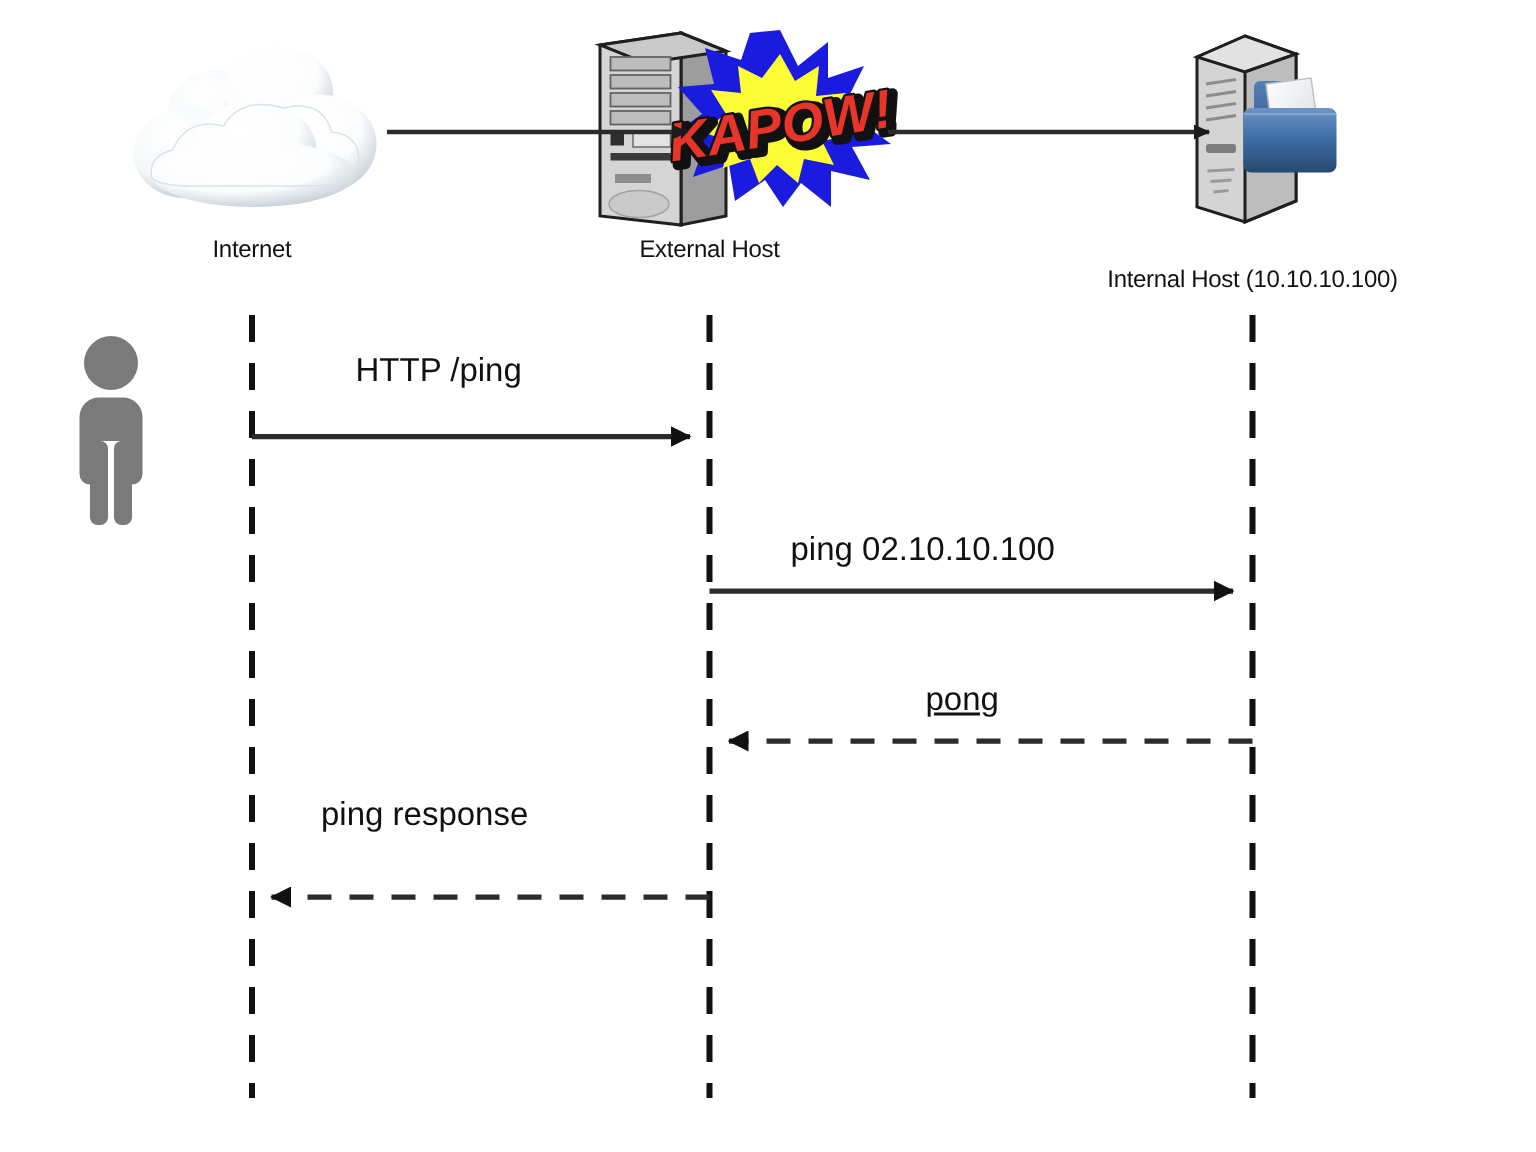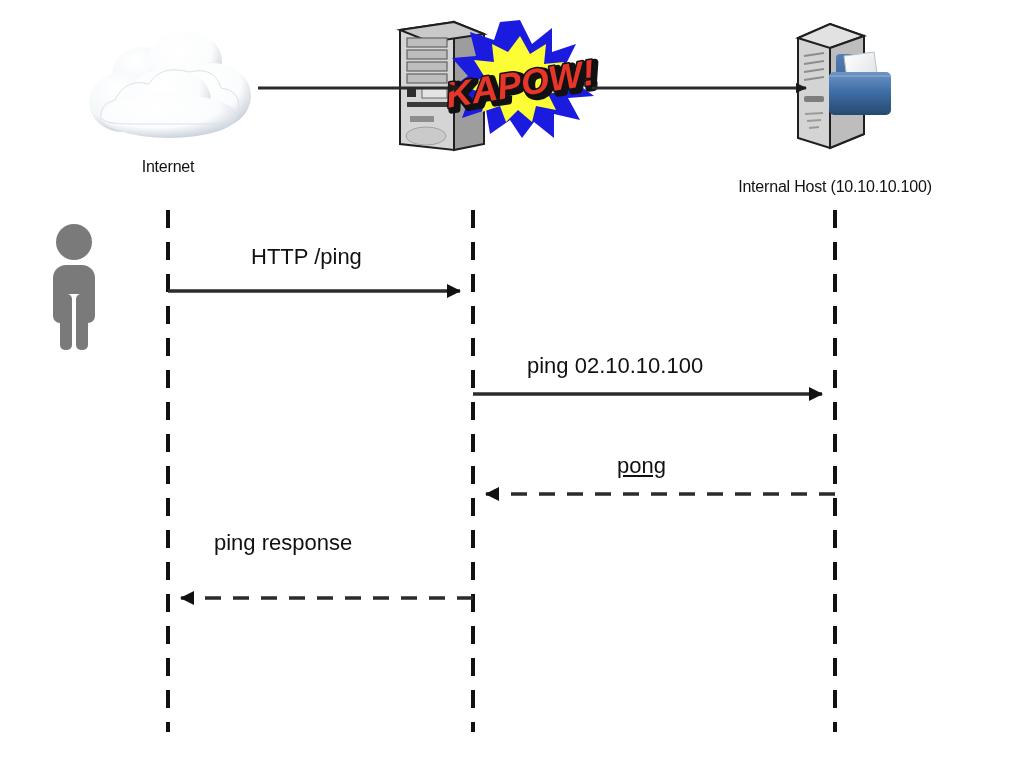--- a/index.html
+++ b/index.html
@@ -158,20 +158,21 @@
     </g>
     <g>
       <line x1="835" y1="494" x2="486" y2="494" stroke="#2b2b2b" stroke-width="3.5" stroke-dasharray="16 12" marker-end="url(#arrowBig)"></line>
     </g>
     <g>
       <line x1="473" y1="598" x2="181" y2="598" stroke="#2b2b2b" stroke-width="3.5" stroke-dasharray="16 12" marker-end="url(#arrowBig)"></line>
     </g>
   </svg>
 
   <div class="node-label" style="left:68px;top:158px;width:200px;">Internet</div>
+  <div class="node-label" style="left:373px;top:158px;width:200px;">External Host</div>
   <div class="node-label" style="left:655px;top:158px;width:360px;margin-top:20px;">Internal Host (10.10.10.100)</div>
 
-  <div class="msg-label" style="left:237px;top:244px;margin-left:14px;">HTTP /ping</div>
+  <div class="msg-label" style="left:237px;top:234px;">HTTP /ping</div>
   <div class="msg-label" style="left:527px;top:353px;">ping 02.10.10.100</div>
   <div class="msg-label" style="left:617px;top:453px;text-decoration:underline;">pong</div>
   <div class="msg-label" style="left:214px;top:530px;">ping response</div>
 
 </div>
 
 </body></html>

